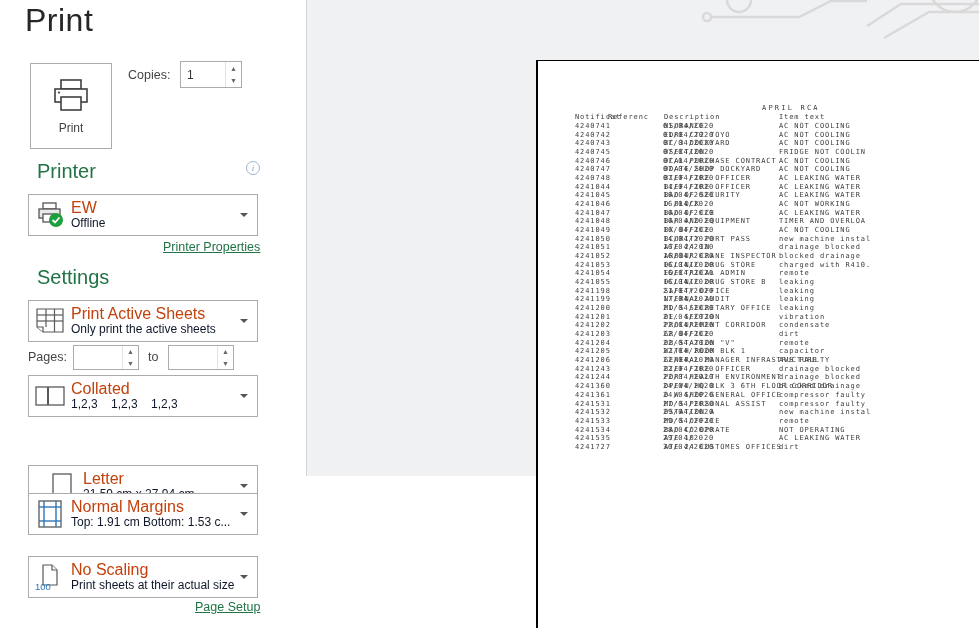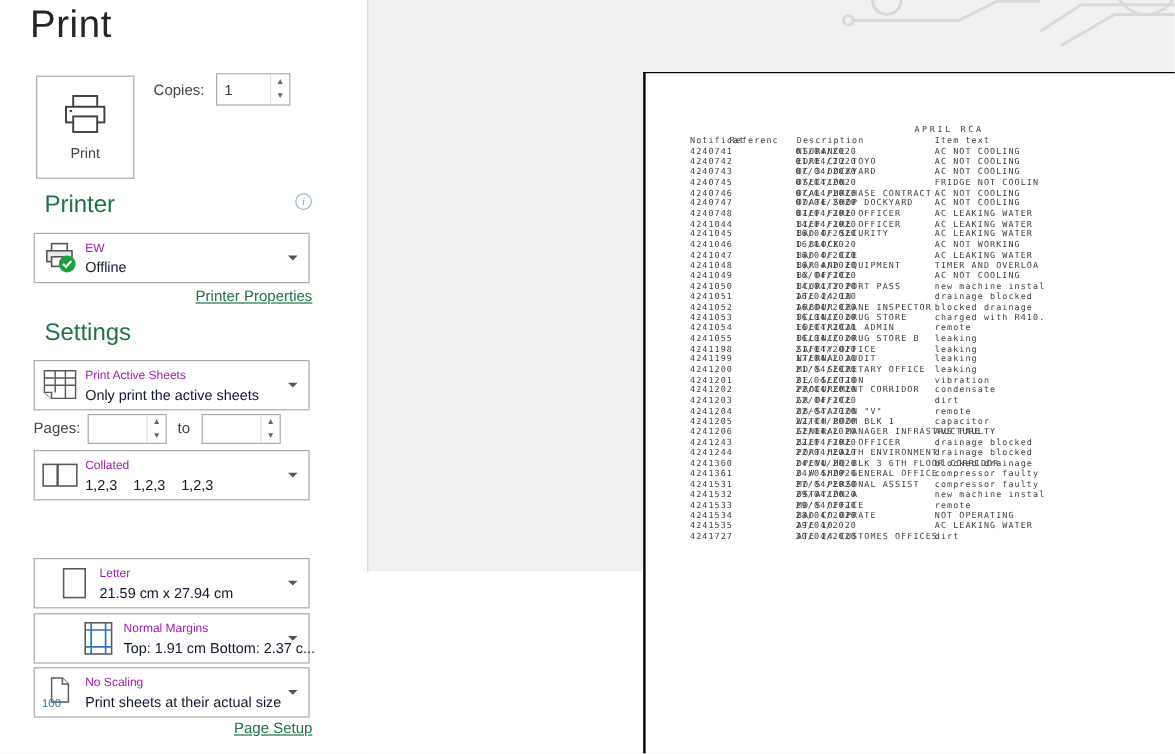--- a/index.html
+++ b/index.html
@@ -23,21 +23,21 @@
   .spin-arrows span{flex:1;display:flex;align-items:center;justify-content:center;font-size:7px;color:#666;cursor:pointer;line-height:1;}
 
   .section-heading{position:absolute;left:25px;font-size:20px;font-weight:400;color:#217346;margin-left:12px;}
   .info-icon{position:absolute;left:246px;top:161px;width:12px;height:12px;border:1px solid #9db5d0;border-radius:50%;
       color:#7f9cbb;font-size:9px;line-height:12px;text-align:center;font-family:"Liberation Serif",serif;font-style:italic;cursor:pointer;}
 
   .dropdown{position:absolute;left:28px;width:230px;height:42px;background:#fff;border:1px solid #ababab;
       box-sizing:border-box;display:flex;align-items:center;cursor:pointer;}
   .dropdown .icon-box{width:42px;display:flex;align-items:center;justify-content:center;flex:none;}
   .dropdown .texts{flex:1;min-width:0;display:flex;flex-direction:column;justify-content:center;}
-  .dropdown .t1{font-size:10px;color:#a21caf;line-height:16px;white-space:pre;}
+  .dropdown .t1{font-size:16px;color:#c2410c;line-height:16px;white-space:pre;}
   .dropdown .t2{font-size:12px;color:#0f172a;line-height:15px;white-space:pre;}
   .caret{width:0;height:0;border-left:4px solid transparent;border-right:4px solid transparent;
       border-top:4px solid #555;margin:0 9px 0 4px;flex:none;}
 
   .green-link{position:absolute;font-size:12.5px;color:#217346;text-decoration:underline;cursor:pointer;}
 
   .pages-label{position:absolute;left:28px;top:350px;font-size:12.5px;color:#444;}
   .pages-spinner1{left:73px;top:345px;width:64px;height:23px;}
   .pages-to{position:absolute;left:148px;top:350px;font-size:12.5px;color:#444;}
   .pages-spinner2{left:168px;top:345px;width:64px;height:23px;}
@@ -169,35 +169,35 @@
         <rect x="2" y="2" width="18" height="24" fill="#fff"></rect>
       </svg>
     </div>
     <div class="texts">
       <span class="t1">Letter</span>
       <span class="t2">21.59 cm x 27.94 cm</span>
     </div>
     <span class="caret"></span>
   </div>
 
-  <div class="dropdown" style="top:511px;padding-left:32px;">
+  <div class="dropdown" style="top:493px;">
     <div class="icon-box">
       <svg width="26" height="30" viewBox="0 0 26 30">
         <rect x="2" y="2" width="22" height="26" fill="#fff" stroke="#595959" stroke-width="1.3"></rect>
         <g stroke="#2e75b6" stroke-width="1.4">
           <line x1="7" y1="2" x2="7" y2="28"></line>
             <line x1="19" y1="2" x2="19" y2="28"></line>
           <line x1="2" y1="8" x2="24" y2="8"></line>
             <line x1="2" y1="22" x2="24" y2="22"></line>
         </g>
       </svg>
     </div>
     <div class="texts">
       <span class="t1">Normal Margins</span>
-      <span class="t2">Top: 1.91 cm Bottom: 2.37 c...</span>
+      <span class="t2">Top: 1.91 cm Bottom: 1.53 c...</span>
     </div>
     <span class="caret"></span>
   </div>
 
   <div class="dropdown" style="top:556px;">
     <div class="icon-box" style="position:relative;">
       <svg width="22" height="26" viewBox="0 0 22 26" fill="none" stroke="#595959" stroke-width="1.2">
         <path d="M4 1 H13 L18 6 V21 H4 Z" fill="#fff"></path>
         <path d="M13 1 V6 H18" fill="#fff"></path>
       </svg>

